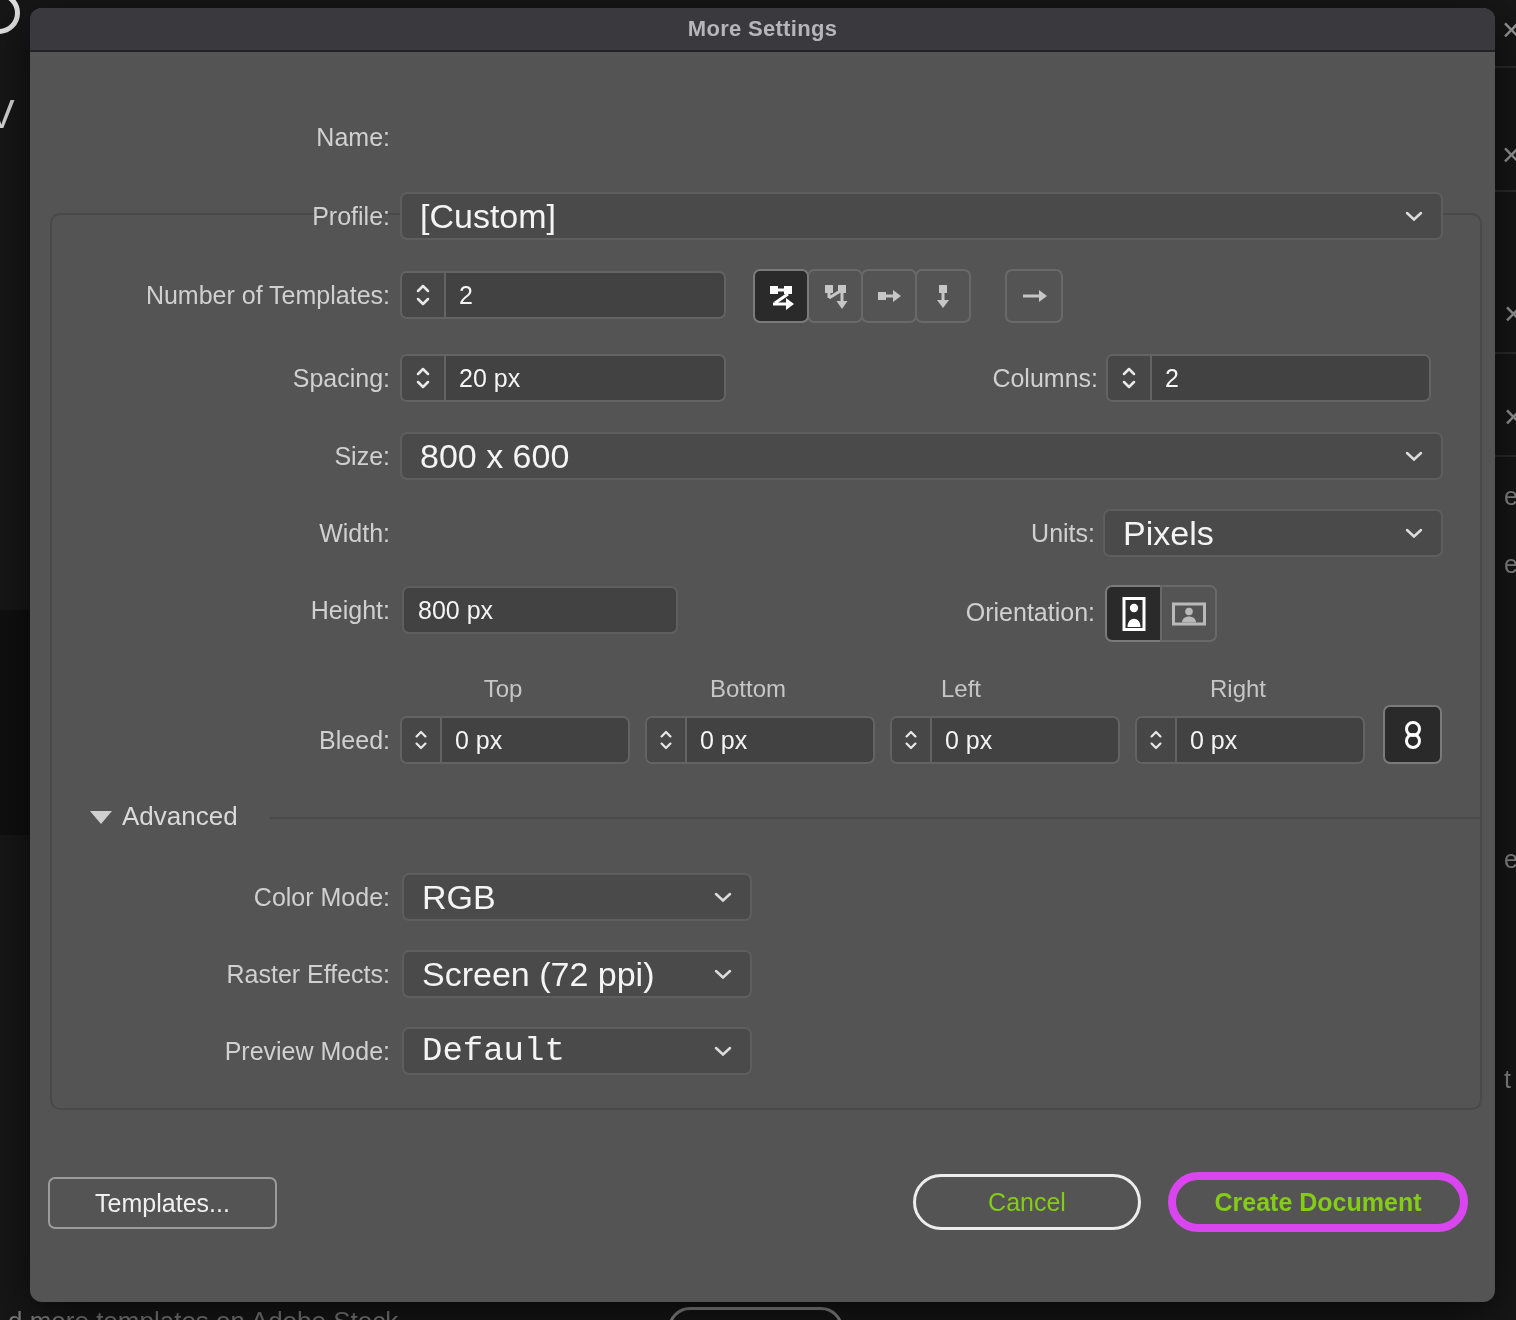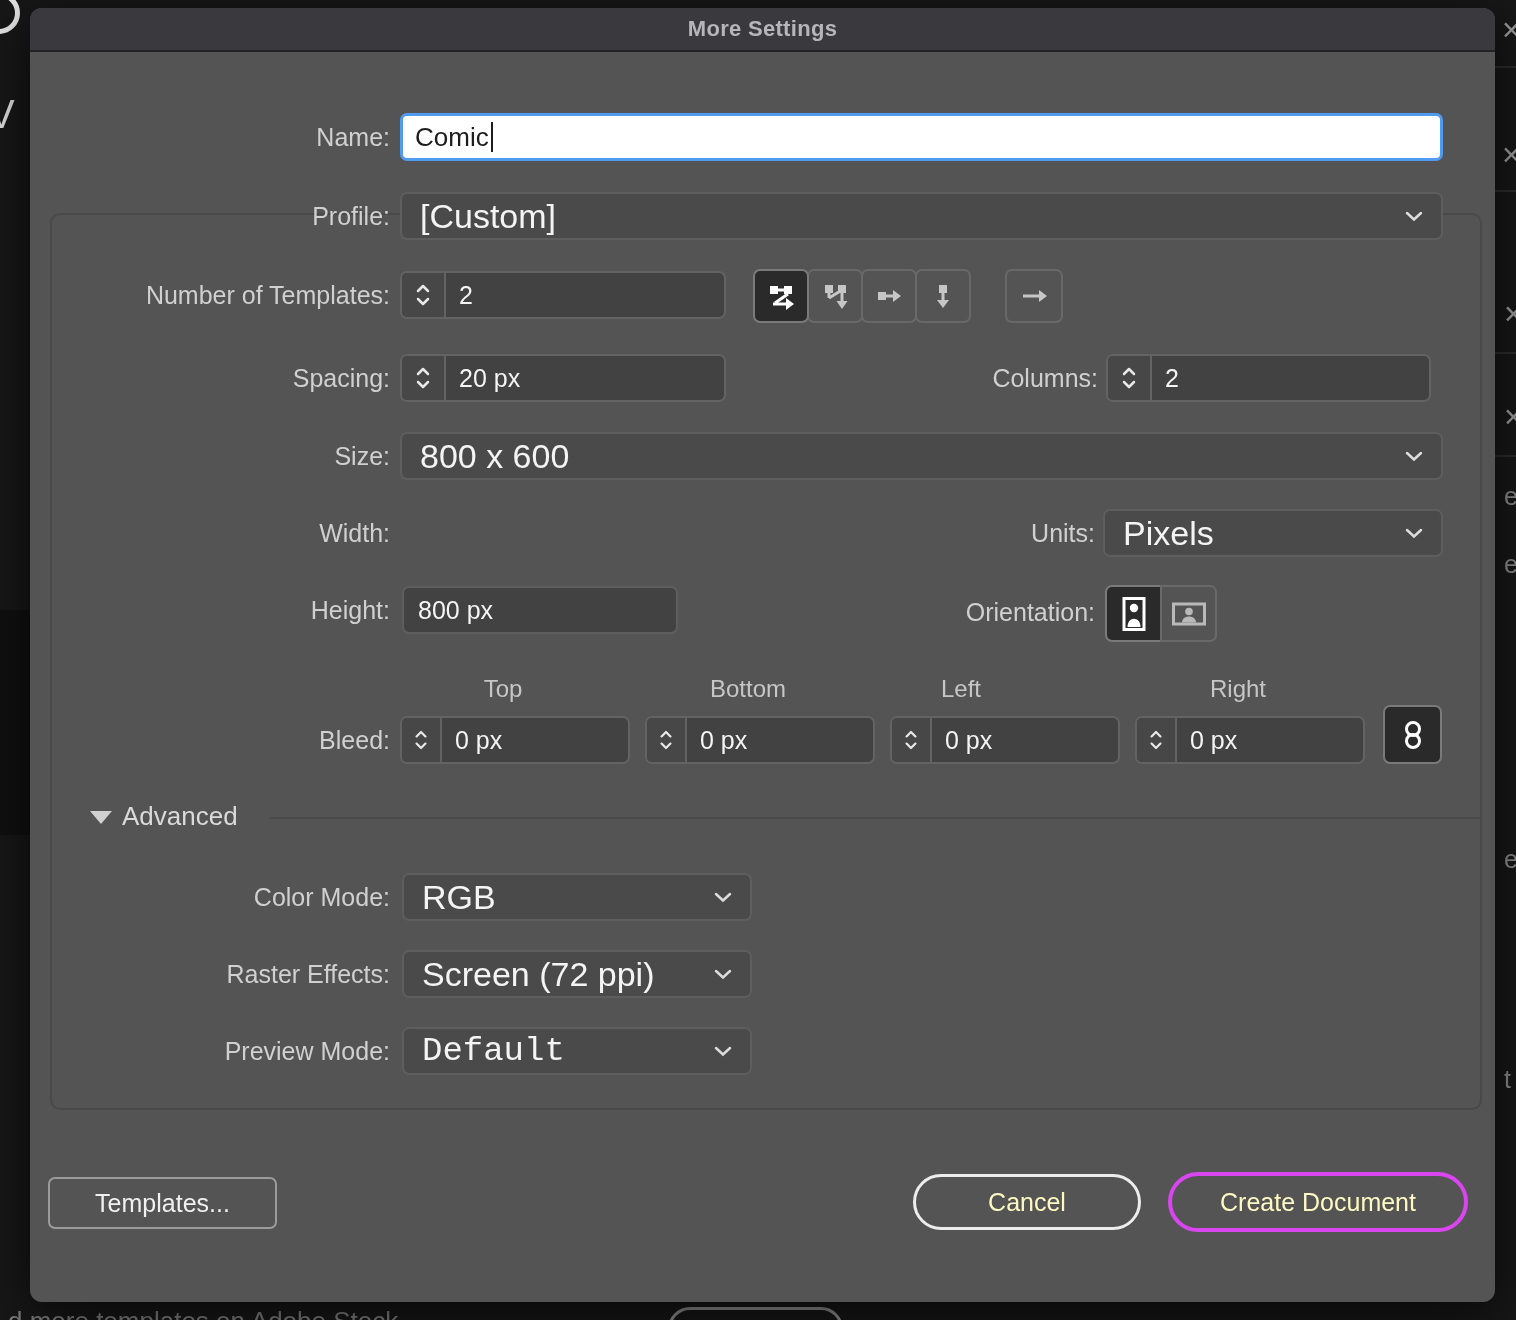--- a/index.html
+++ b/index.html
@@ -82,24 +82,24 @@
   .divider{position:absolute;left:240px;top:809px;width:1210px;height:2px;background:#4a4a4a;}
   .btn-rect{
     position:absolute;left:18px;top:1169px;width:229px;height:52px;
     border:2px solid #9b9b9b;border-radius:7px;box-sizing:border-box;
     display:flex;align-items:center;justify-content:center;
     font-size:25px;color:#f0f0f0;background:transparent;
   }
   .btn-pill{
     position:absolute;border-radius:30px;box-sizing:border-box;
     display:flex;align-items:center;justify-content:center;
-    font-size:25px;color:#fef9c3;background:transparent;
+    font-size:25px;color:#84cc16;background:transparent;
   }
   .btn-cancel{left:883px;top:1166px;width:228px;height:56px;border:3px solid #ededed;}
-  .btn-create{left:1138px;top:1164px;width:300px;height:60px;border:4px solid #d946ef;}
+  .btn-create{left:1138px;top:1164px;width:300px;height:60px;border:8px solid #d946ef;font-weight:bold;}
   
   .bgfrag{position:absolute;color:#9c9c9c;font-size:25px;}
   .bgcircle{
     position:absolute;left:-22px;top:-8px;width:42px;height:42px;border-radius:50%;
     border:5px solid #e6e6e6;box-sizing:border-box;background:transparent;
   }
   .bgsep{position:absolute;width:21px;height:2px;background:#2c2c2c;left:1495px;}
   .bgdark{position:absolute;left:0;top:610px;width:30px;height:225px;background:#101010;}
   .bgbottomtext{position:absolute;left:8px;top:1306px;font-size:26px;color:#7f7f7f;white-space:nowrap;}
   .bgpill{
@@ -131,24 +131,20 @@
 <div class="bgbottomtext">d more templates on Adobe Stock</div>
 <div class="bgpill"></div>
 
 <div class="dialog">
 
   <div class="titlebar">
     <span class="t">More Settings</span>
   </div>
 
   <div class="lbl" style="left:20px;top:105px;width:340px;">Name:</div>
-  <div class="namefield">
-    <span class="v">Comic</span>
-    <span class="caret"></span>
-  </div>
 
   <div class="groupbox"></div>
 
   <div class="lbl" style="left:20px;top:184px;width:340px;">Profile:</div>
   <div class="dd" style="left:370px;top:184px;width:1043px;">
     <span class="v">[Custom]</span>
     <svg width="18" height="11" viewBox="0 0 18 11">
         <path d="M2 2 L9 8.5 L16 2" stroke="#dcdcdc" stroke-width="2.5" fill="none" stroke-linecap="round"></path>
       </svg>
   </div>

